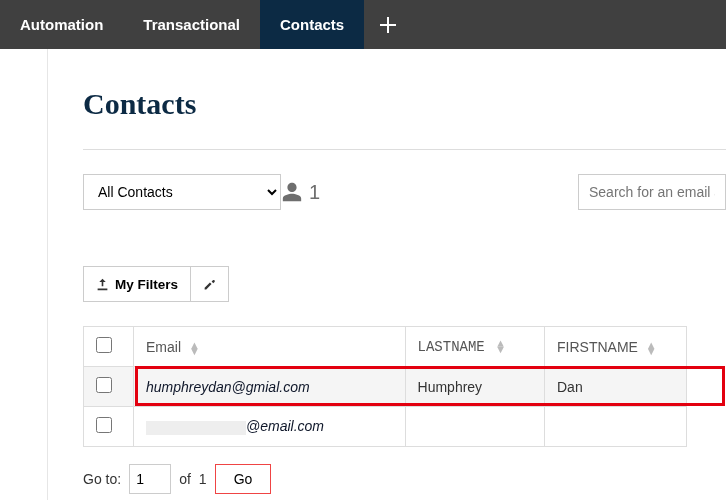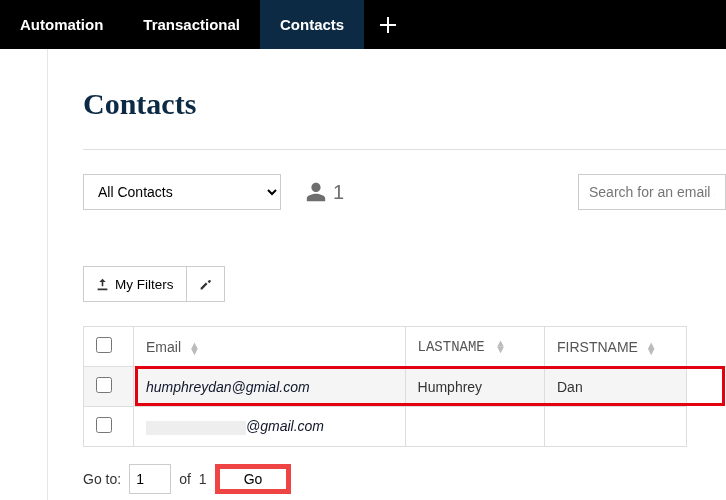--- a/index.html
+++ b/index.html
@@ -1,53 +1,53 @@
 <!DOCTYPE html>
 <html><head>
 <meta charset="utf-8">
 <style>
   * { box-sizing: border-box; margin: 0; padding: 0; }
   body { font-family: -apple-system, BlinkMacSystemFont, "Segoe UI", Arial, sans-serif; font-size: 14px; color: #333; background: #fff; width: 726px; height: 500px; overflow: hidden; }
-  .topnav { background: #000000; height: 49px; display: flex; align-items: stretch; }
+  .topnav { background: #404040; height: 49px; display: flex; align-items: stretch; }
   .topnav-item { color: #fff; font-weight: 600; font-size: 15px; padding: 0 20px; display: flex; align-items: center; cursor: pointer; }
   .topnav-item.active { background: #0c2a44; }
   .topnav-plus { width: 48px; display: flex; align-items: center; justify-content: center; color: #fff; cursor: pointer; }
   .topnav-plus svg { width: 16px; height: 16px; }
   .vsep { position: absolute; left: 47px; top: 49px; bottom: 0; width: 1px; background: #e6e6e6; }
   .page { padding-left: 83px; padding-right: 0; padding-top: 38px; position: relative; }
   .page-title { font-family: Georgia, "Times New Roman", serif; font-weight: 700; font-size: 30px; color: #0c2a44; margin-bottom: 28px; }
   .hr { border: none; border-top: 1px solid #ddd; margin-bottom: 24px; margin-right: 0; }
-  .controls-row { display: flex; align-items: center; gap: 24px; margin-bottom: 56px; }
+  .controls-row { display: flex; align-items: center; gap: 0; margin-bottom: 56px; }
   select.all-contacts { height: 36px; border: 1px solid #ccc; background: #fff; padding: 0 28px 0 10px; font-size: 14px; appearance: auto; width: 198px; }
   .count-wrap { display: flex; align-items: center; gap: 6px; color: #6e6e6e; font-size: 20px; }
   .count-wrap svg { width: 22px; height: 22px; fill: #6e6e6e; }
   .search-input { margin-left: auto; height: 36px; border: 1px solid #ccc; padding: 0 10px; font-size: 14px; color: #888; width: 148px; }
   .btn-row { display: flex; gap: 0; margin-bottom: 24px; }
-  .btn { height: 36px; border: 1px solid #ccc; background: #fff; padding: 0 12px; font-size: 13.5px; display: flex; align-items: center; gap: 6px; cursor: pointer; font-weight: 400; }
+  .btn { height: 36px; border: 1px solid #ccc; background: #fff; padding: 0 12px; font-size: 13.5px; display: flex; align-items: center; gap: 6px; cursor: pointer; font-weight: 700; }
   .btn + .btn { border-left: none; }
   .btn svg { width: 13px; height: 13px; fill: #333; }
   table.contacts { border-collapse: collapse; width: 604px; }
   table.contacts th, table.contacts td { border: 1px solid #ddd; padding: 10px 12px; text-align: left; font-size: 14px; }
   table.contacts th { background: #fff; font-weight: 400; color: #555; }
   table.contacts th .sort { color: #bbb; font-size: 11px; display: inline-flex; flex-direction: column; line-height: 6px; margin-left: 4px; vertical-align: middle; }
   .col-check { width: 52px; text-align: center; }
   .col-email { width: 290px; }
   .col-last { width: 150px; font-family: Liberation Mono, monospace; }
   .col-first { width: 150px; }
   tbody tr:nth-child(odd) { background: #f5f5f5; }
   tbody tr.highlight { position: relative; }
   tbody tr.highlight td:nth-child(2),
   tbody tr.highlight td:nth-child(3),
   tbody tr.highlight td:nth-child(4) { position: relative; }
   .hl-box { position: absolute; border: 3px solid #e3000f; pointer-events: none; }
   a.email-link { color: #0f172a; text-decoration: none; font-style: italic; }
   .redact { background: #eee; color: transparent; user-select: none; display:inline-block; height:14px; vertical-align:middle;}
   .pager { margin-top: 17px; display: flex; align-items: center; gap: 8px; font-size: 14px; }
   .pager input { width: 42px; height: 30px; border: 1px solid #ccc; text-align: left; padding: 0 6px; font-size: 14px; }
-  .pager button { height: 30px; border: 5px solid #ef4444; background: #fff; padding: 0 24px; font-size: 14px; cursor: pointer; }
+  .pager button { height: 30px; border: 1px solid #ef4444; background: #fff; padding: 0 18px; font-size: 14px; cursor: pointer; }
   input[type=checkbox]{ width:16px; height:16px; }
   .content-clip { width: 643px; overflow: visible; position: relative; }
 </style>
 </head>
 <body>
 
 <div class="topnav">
   <div class="topnav-item">Automation</div>
   <div class="topnav-item">Transactional</div>
   <div class="topnav-item active">Contacts</div>
@@ -116,21 +116,21 @@
     </thead>
     <tbody>
       <tr class="highlight">
         <td class="col-check"><input type="checkbox" style=""></td>
         <td><a href="#" class="email-link">humphreydan@gmial.com</a></td>
         <td>Humphrey</td>
         <td>Dan</td>
       </tr>
       <tr>
         <td class="col-check"><input type="checkbox" style=""></td>
-        <td><a href="#" class="email-link"><span class="redact" style="width:100px"></span><span>@gmail.com</span></a></td>
+        <td><a href="#" class="email-link"><span class="redact" style="width:100px"></span><span>@email.com</span></a></td>
         <td></td>
         <td></td>
       </tr>
     </tbody>
   </table>
   <div class="hl-box" style="left:52px; top:40px; width:590px; height:40px;"></div>
   </div>
 
   <div class="pager">
     <span>Go to:</span>

